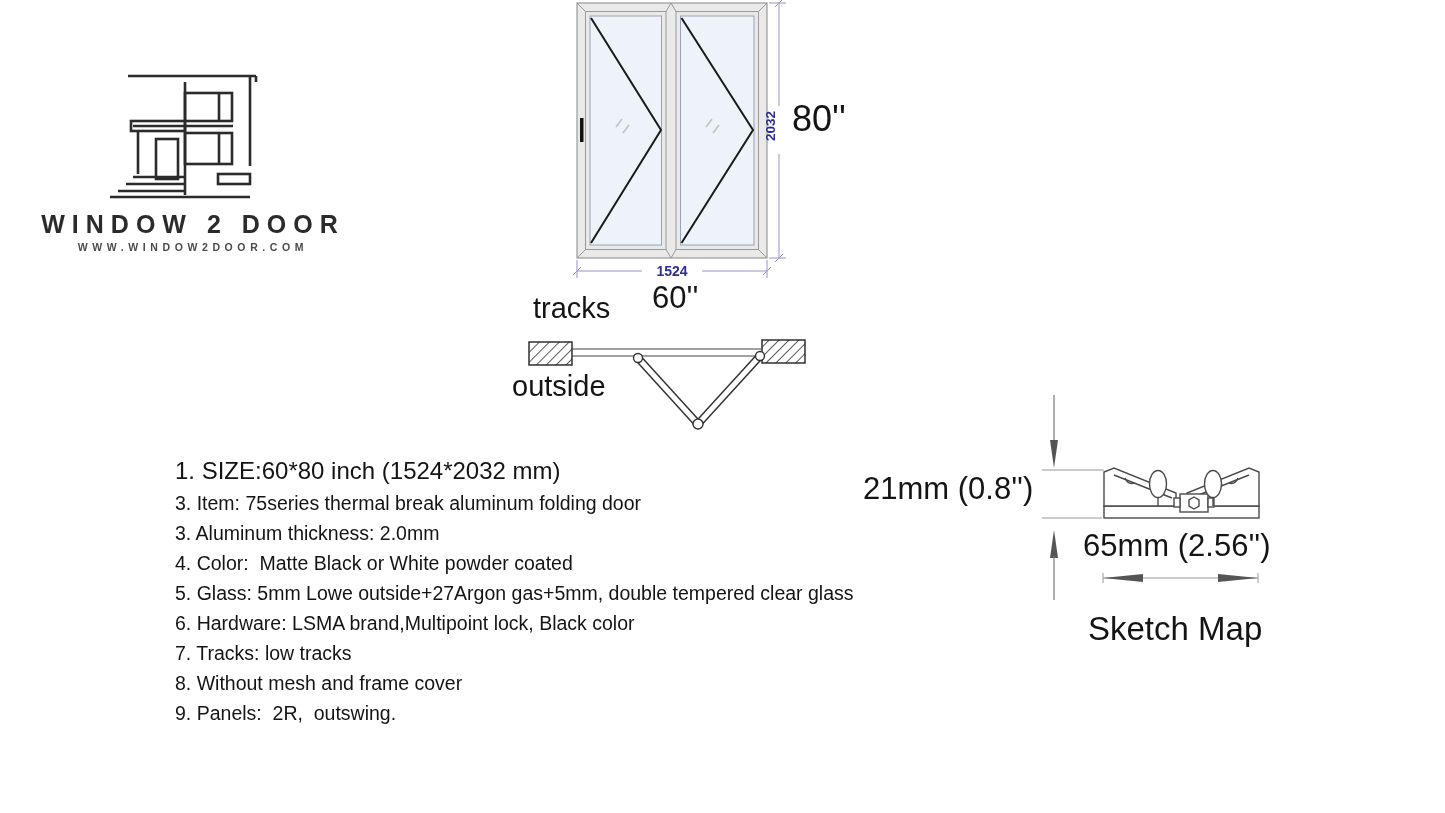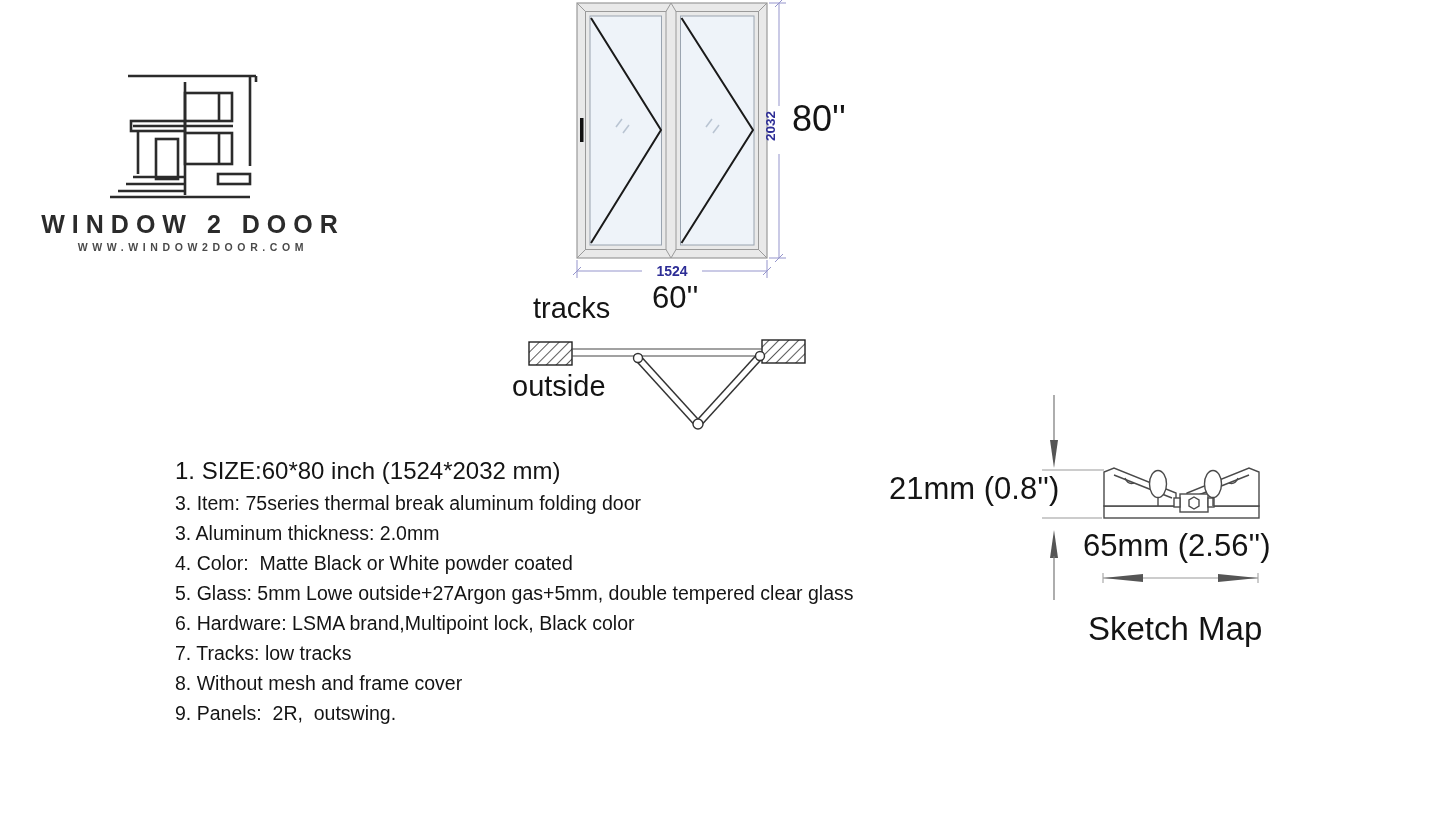--- a/index.html
+++ b/index.html
@@ -28,21 +28,21 @@
   .lbl-outside{left:512px;top:370px;font-size:29px;}
 
   
   .specs{left:175px;top:454px;width:760px;}
   .specs .item{
     font-size:19.5px;line-height:30px;color:#141414;white-space:pre-wrap;
   }
   .specs .item.first{font-size:24px;line-height:34px;}
 
   
-  .lbl-21{left:889px;top:471px;font-size:31px;}
+  .lbl-21{left:863px;top:471px;font-size:31px;}
   .lbl-65{left:1083px;top:528px;font-size:31px;}
   .lbl-sketch{left:1088px;top:610px;font-size:33px;}
 
   svg{display:block;}
 </style>
 </head>
 <body>
 
 <div id="canvas">
 

